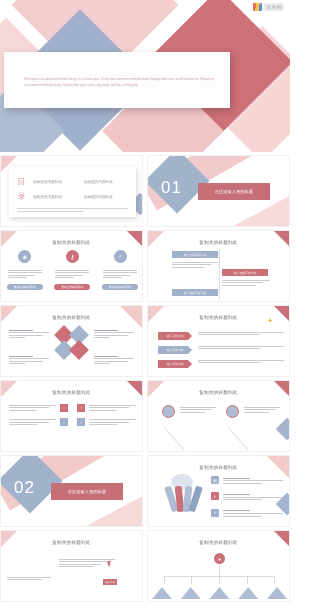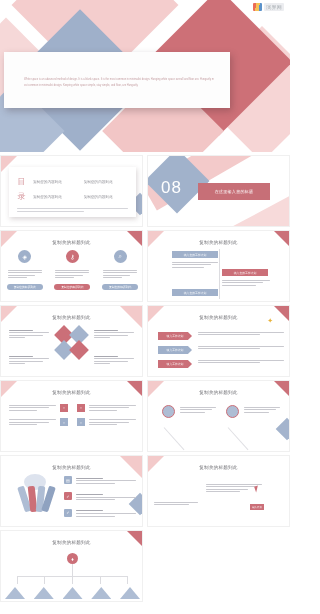--- a/index.html
+++ b/index.html
@@ -356,21 +356,21 @@
         <div class="tl sh"></div>
           <div class="tl sh" style="width:60%"></div>
       </div>
     </div>
   </div>
 
   <div class="slide">
     <div class="div-pinkband"></div>
     <div class="div-pinkband2"></div>
     <div class="div-blue"></div>
-    <div class="div-num">08</div>
+    <div class="div-num">01</div>
     <div class="div-band">
       <span>在这里输入您的标题</span>
     </div>
   </div>
 
   <div class="slide">
     <div class="corner-tl-pink"></div>
     <div class="corner-tr-red"></div>
     <div class="s-title">复制您的标题到此</div>
     <div class="circ-row">
@@ -549,20 +549,29 @@
       <div class="tl"></div>
         <div class="tl" style="width:88%"></div>
         <div class="tl" style="width:70%"></div>
     </div>
 
     <div class="diag" style="left:16px; top:46px; width:30px; transform:rotate(48deg);"></div>
     <div class="diag" style="left:80px; top:46px; width:30px; transform:rotate(48deg);"></div>
     <div class="corner-br-blue"></div>
   </div>
 
+  <div class="slide">
+    <div class="div-pinkband"></div>
+    <div class="div-pinkband2"></div>
+    <div class="div-blue"></div>
+    <div class="div-num">02</div>
+    <div class="div-band">
+      <span>在这里输入您的标题</span>
+    </div>
+  </div>
 
   <div class="slide">
     <div class="corner-tr-pink"></div>
     <div class="corner-br-blue"></div>
     <div class="books">
       <div class="bk-bubble"></div>
       <div class="book" style="background:#aebdd4; left:6px;  top:10px; transform:rotate(-18deg);"></div>
       <div class="book" style="background:#cb6f78; left:14px; top:10px; transform:rotate(-6deg);"></div>
       <div class="book" style="background:#aebdd4; left:22px; top:10px; transform:rotate(6deg);"></div>
       <div class="book" style="background:#8fa2c0; left:30px; top:10px; transform:rotate(18deg);"></div>

